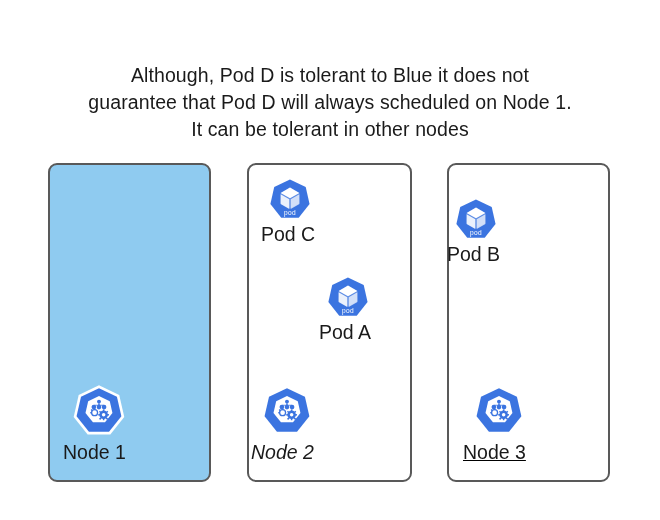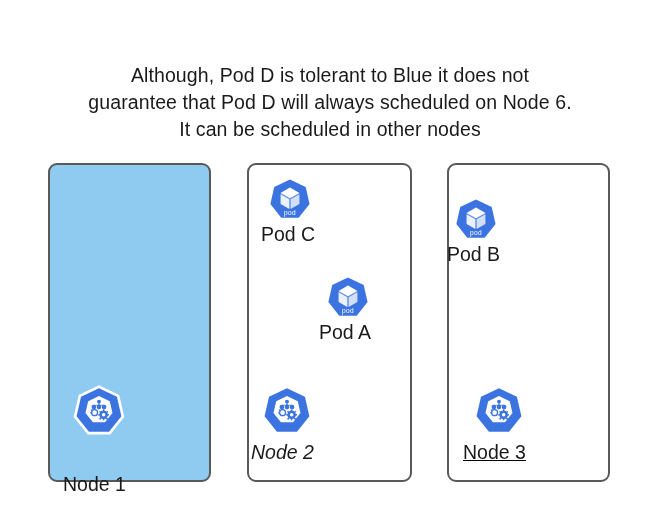--- a/index.html
+++ b/index.html
@@ -67,38 +67,38 @@
   
   #pod-c    { left: 270px; top: 178px; }
   #pod-c .label { margin-left: -9px; }
   #pod-a    { left: 328px; top: 276px; }
   #pod-a .label { margin-left: -9px; }
   #pod-b    { left: 456px; top: 198px; }
   #pod-b .label { margin-left: -9px; }
   #pod-d    { left: 550px; top: 258px; }
   #pod-d .label { margin-left: -9px; }
 
-  #node-1   { left: 72px;  top: 382px; gap: 32px; }
+  #node-1   { left: 72px;  top: 382px; }
   #node-1 .label { margin-left: -9px; }
   #node-2   { left: 260px; top: 382px; font-style: italic; }
   #node-2 .label { margin-left: -9px; }
   #node-3   { left: 472px; top: 382px; text-decoration: underline; }
   #node-3 .label { margin-left: -9px; }
 
   svg { display: block; }
 </style>
 </head>
 <body>
 
 <div id="canvas">
 
   <div class="caption">
     <span class="cline">Although, Pod D is tolerant to Blue it does not</span>
-    <span class="cline">guarantee that Pod D will always scheduled on Node 6.</span>
-    <span class="cline">It can be scheduled in other nodes</span>
+    <span class="cline">guarantee that Pod D will always scheduled on Node 1.</span>
+    <span class="cline">It can be tolerant in other nodes</span>
   </div>
 
   <div class="node-box filled" id="node-box-1"></div>
   <div class="node-box" id="node-box-2"></div>
   <div class="node-box" id="node-box-3"></div>
 
   <div class="item" id="pod-c">
     <span class="icon-wrap">
       <svg width="40" height="42" viewBox="0 0 40 42">
         <polygon points="20,1 36.4,8.9 40.4,26.6 29.1,40.8 10.9,40.8 -0.4,26.6 3.6,8.9" transform="scale(0.96) translate(0.8,0.6)" fill="#3B74E0"></polygon>

